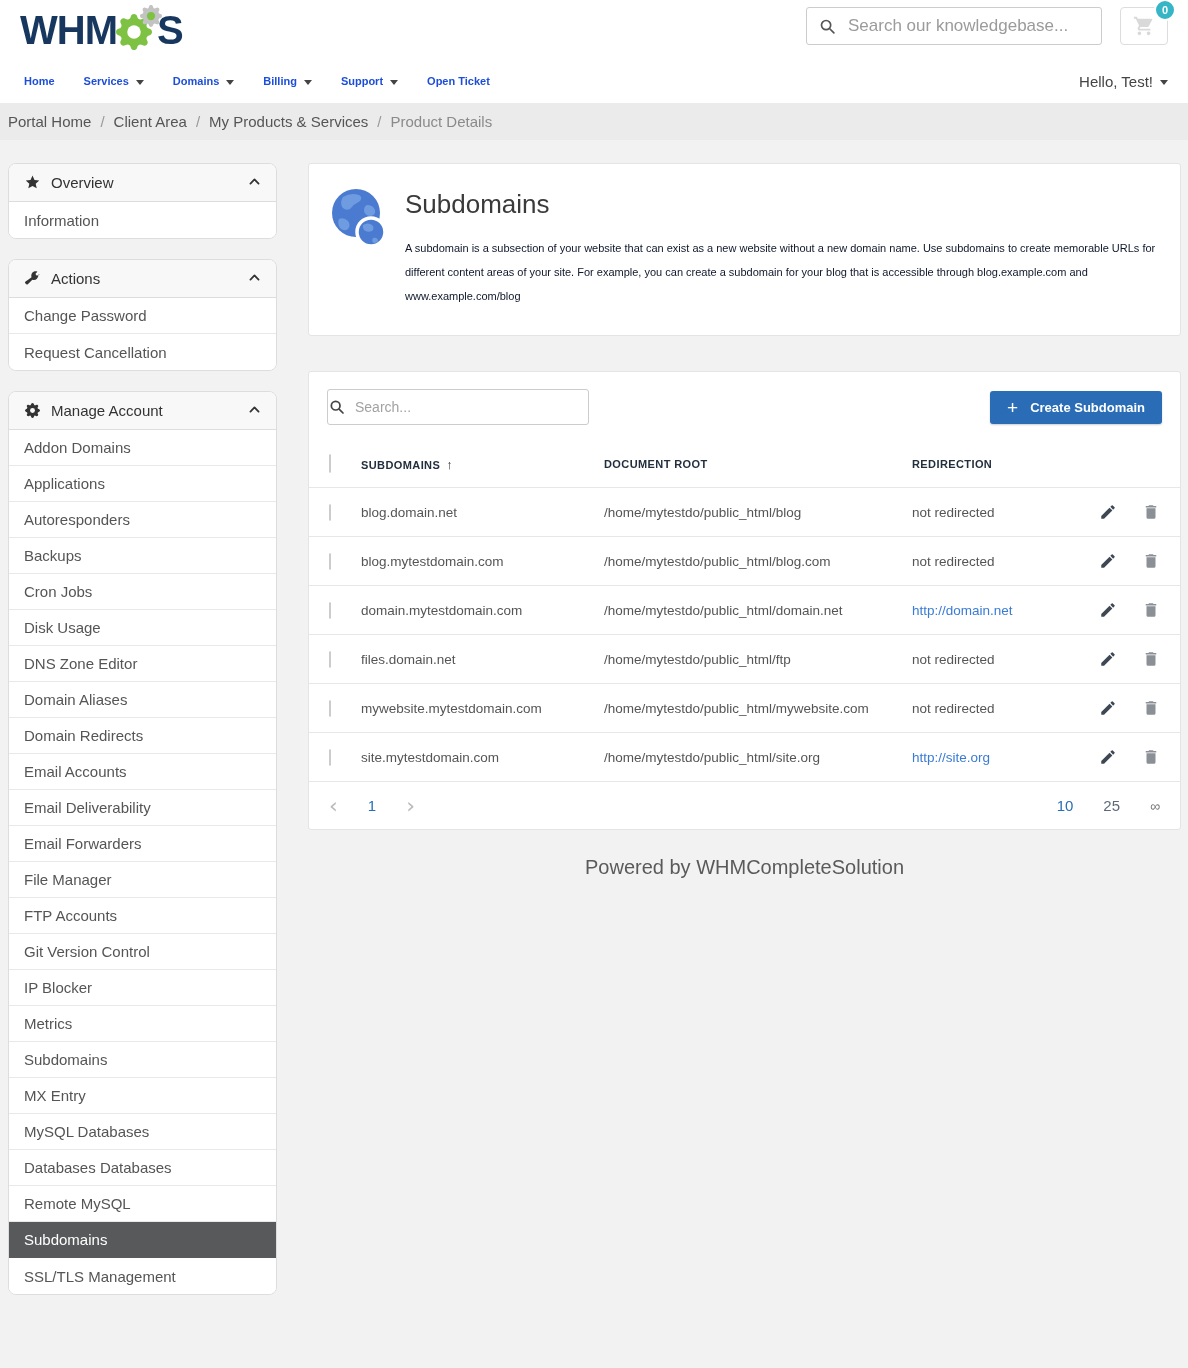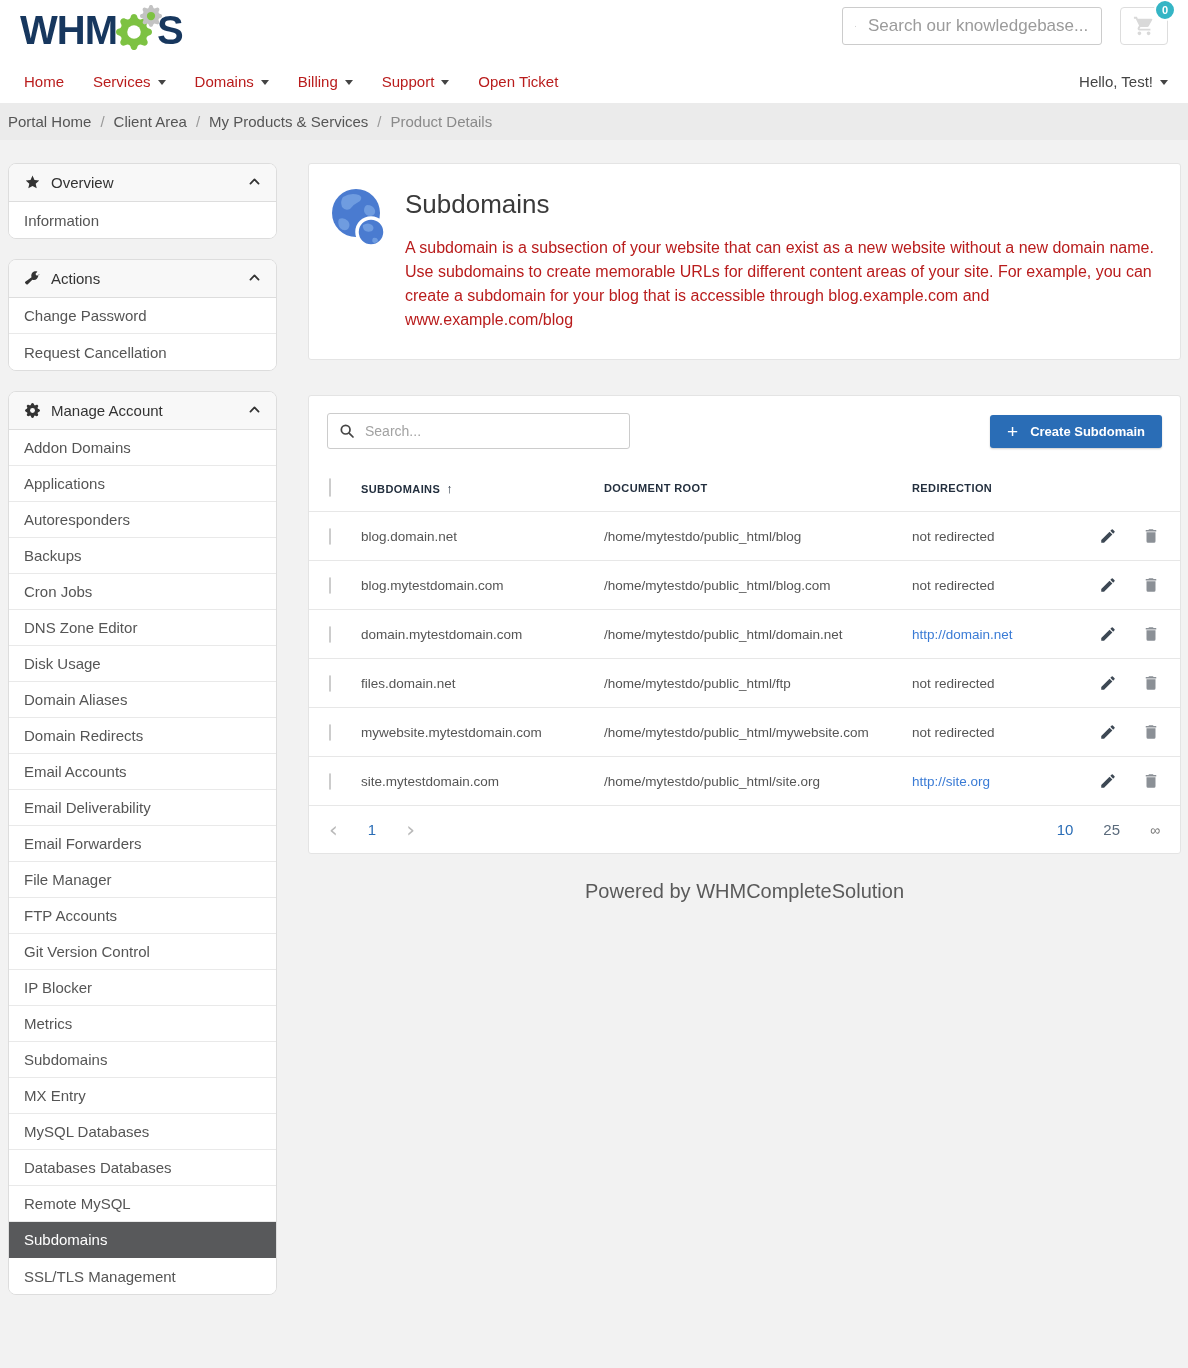--- a/index.html
+++ b/index.html
@@ -9,29 +9,29 @@
     font-family:"Liberation Sans", sans-serif; color:#444;
   }
   
   .topbar { background:#fff; padding:7px 20px 0 20px; }
   .topbar-row1 { display:flex; align-items:flex-start; height:52px; }
   .logo { display:flex; align-items:center; font-weight:bold; font-size:40px; letter-spacing:-1px; color:#17375e; cursor:pointer; line-height:44px; }
   .logo .gearwrap { position:relative; width:42px; height:46px; margin:0 -1px; }
   .logo .gear-big { position:absolute; left:0; top:7px; width:36px; height:36px; fill:#7dc242; }
   .logo .gear-small { position:absolute; right:-4px; top:-2px; width:22px; height:22px; fill:#c3c3c3; }
   .topbar-spacer { flex:1; }
-  .kb-search { display:flex; align-items:center; width:260px; height:38px; border:1px solid #ccc; border-radius:3px; padding:0 12px; background:#fff; margin-right:18px; }
+  .kb-search { display:flex; align-items:center; width:296px; height:38px; border:1px solid #ccc; border-radius:3px; padding:0 12px; background:#fff; margin-right:18px; }
   .kb-search svg { width:17px; height:17px; margin-right:12px; }
   .kb-search input { border:none; outline:none; flex:1; font-size:17px; color:#444; font-family:"Liberation Sans",sans-serif; }
   .kb-search input::placeholder { color:#9b9b9b; }
   .cart-btn { position:relative; width:48px; height:38px; border:1px solid #ddd; border-radius:4px; background:#fff; display:flex; align-items:center; justify-content:center; cursor:pointer; }
   .cart-btn svg { width:22px; height:22px; fill:#d9d9d9; }
   .cart-badge { position:absolute; top:-9px; right:-9px; width:22px; height:22px; border-radius:50%; background:#35b5c5; border:2px solid #fff; color:#fff; font-size:11px; font-weight:bold; display:flex; align-items:center; justify-content:center; }
   .topbar-row2 { display:flex; align-items:center; height:44px; padding-left:4px; }
-  .nav-link { display:flex; align-items:center; font-size:15px; color:#b91c1c; margin-right:29px; cursor:pointer; text-decoration:none; }
+  .nav-link { display:flex; align-items:center; font-size:11px; color:#1d4ed8; margin-right:29px; cursor:pointer; text-decoration:none;font-weight:bold; }
   .caret { display:inline-block; width:0; height:0; border-left:4px solid transparent; border-right:4px solid transparent; border-top:5px solid #444; margin-left:7px; margin-top:2px; }
   .greeting { display:flex; align-items:center; font-size:15px; color:#444; cursor:pointer; }
   
   .breadcrumb { background:#ebebeb; height:37px; display:flex; align-items:center; padding-left:8px; font-size:15px; }
   .breadcrumb a { color:#555; text-decoration:none; cursor:pointer; }
   .breadcrumb .sep { color:#999; margin:0 9px; }
   .breadcrumb .current { color:#8a8a8a; }
   
   .content { display:flex; padding:23px 9px 0 8px; align-items:flex-start; }
   .sidebar { width:269px; flex:0 0 269px; margin-right:31px; }
@@ -44,25 +44,25 @@
   .panel-header .p-title { flex:1; }
   .panel-header .chev svg { width:13px; height:13px; stroke:#333; fill:none; stroke-width:2.2; }
   .panel-item { display:flex; align-items:center; height:36px; padding:0 15px; font-size:15px; color:#555; border-bottom:1px solid #e9e9e9; cursor:pointer; background:#fff; }
   .panel-item:last-child { border-bottom:none; }
   .panel-item.active { background:#58595b; color:#fff; border-bottom-color:#58595b; }
   
   .card { background:#fff; border:1px solid #e4e4e4; border-radius:3px; }
   .page-head { display:flex; padding:23px 24px 27px 22px; }
   .page-head .globe { flex:0 0 56px; margin-right:18px; }
   .page-head h1 { font-size:26px; font-weight:400; color:#3a3a3a; margin:2px 0 16px 0; }
-  .page-head p { font-size:16px; line-height:24px; color:#b91c1c; max-width:762px; }
+  .page-head p { font-size:11px; line-height:24px; color:#0f172a; max-width:762px; }
   
   .table-card { margin-top:35px; }
   .toolbar { display:flex; align-items:center; justify-content:space-between; padding:17px 18px 16px 18px; }
-  .tbl-search { display:flex; align-items:center; width:303px; height:36px; border:1px solid #ccc; border-radius:3px; padding:0 11px; }
+  .tbl-search { display:flex; align-items:center; width:262px; height:36px; border:1px solid #ccc; border-radius:3px; padding:0 1px; }
   .tbl-search svg { width:16px; height:16px; margin-right:10px; }
   .tbl-search input { border:none; outline:none; flex:1; font-size:14px; color:#555; font-family:"Liberation Sans",sans-serif; }
   .tbl-search input::placeholder { color:#a2a2a2; }
   .create-btn { display:flex; align-items:center; background:#2a6db6; color:#fff; border:none; border-radius:3px; height:33px; padding:0 17px; font-size:13px; font-weight:bold; cursor:pointer; font-family:"Liberation Sans",sans-serif; box-shadow:0 1px 2px rgba(0,0,0,.2); }
   .create-btn .plus { font-size:19px; font-weight:400; margin-right:12px; line-height:1; }
   .t-head, .t-row { display:grid; grid-template-columns:32px 243px 308px 187px 1fr; align-items:center; padding:0 20px; }
   .t-head { height:46px; }
   .t-head .col { font-size:11px; font-weight:bold; color:#232f3e; letter-spacing:.4px; cursor:pointer; }
   .t-head .sort-arrow { font-size:13px; margin-left:6px; font-weight:400; }
   .t-row { height:49px; border-top:1px solid #e7e7e7; font-size:13.5px; color:#555; }
@@ -203,22 +203,22 @@
           <span class="p-title">Manage Account</span>
           <span class="chev"><svg viewBox="0 0 16 16" fill="none" stroke="#333" stroke-width="2.2">
               <polyline points="3,10.5 8,5.5 13,10.5" stroke-linecap="round" stroke-linejoin="round"></polyline>
             </svg></span>
         </div>
         <div class="panel-item">Addon Domains</div>
         <div class="panel-item">Applications</div>
         <div class="panel-item">Autoresponders</div>
         <div class="panel-item">Backups</div>
         <div class="panel-item">Cron Jobs</div>
+        <div class="panel-item">Disk Usage</div>
         <div class="panel-item">DNS Zone Editor</div>
-        <div class="panel-item">Disk Usage</div>
         <div class="panel-item">Domain Aliases</div>
         <div class="panel-item">Domain Redirects</div>
         <div class="panel-item">Email Accounts</div>
         <div class="panel-item">Email Deliverability</div>
         <div class="panel-item">Email Forwarders</div>
         <div class="panel-item">File Manager</div>
         <div class="panel-item">FTP Accounts</div>
         <div class="panel-item">Git Version Control</div>
         <div class="panel-item">IP Blocker</div>
         <div class="panel-item">Metrics</div>

